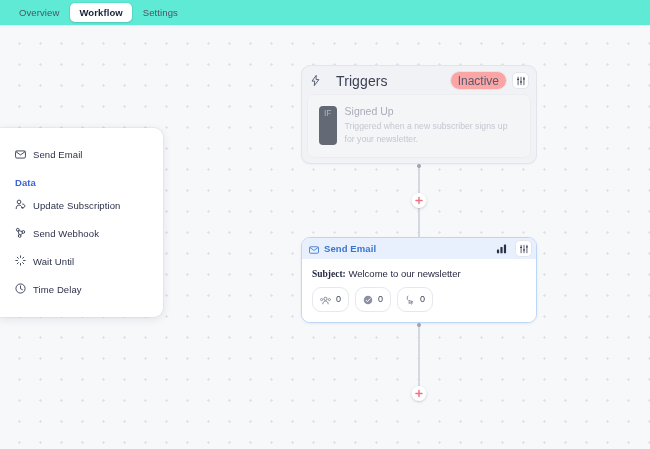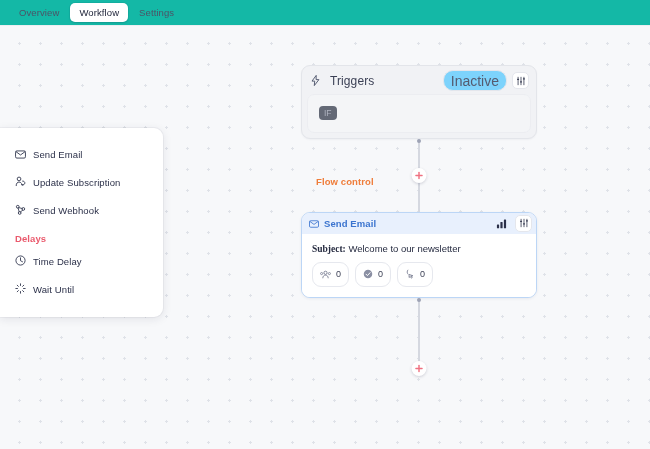--- a/index.html
+++ b/index.html
@@ -21,42 +21,42 @@
     height: 449px;
     overflow: hidden;
   }
 
   
   .topbar {
     position: absolute;
     top: 0; left: 0;
     width: 650px;
     height: 26px;
-    background: #14b8a6;
+    background: #5eead4;
     border-bottom: 1px solid #eceef1;
     display: flex;
     align-items: center;
     padding-left: 10px;
     box-sizing: border-box;
     z-index: 40;
   }
   .tab {
     font-size: 9.5px;
     color: #4d5366;
     padding: 4px 9px;
     border-radius: 5px;
     margin-right: 2px;
     letter-spacing: .1px;
     cursor: pointer;
     white-space: nowrap;
   }
   .tab.active {
     background: #ffffff;
     color: #1b2036;
-    font-weight: normal;
+    font-weight: bold;
     box-shadow: 0 1px 2px rgba(20,25,50,.13), 0 0 0 1px rgba(20,25,50,.05);
   }
 
   
   .canvas {
     position: absolute;
     top: 26px; left: 0;
     width: 650px;
     height: 423px;
     background-color: #f7f8fa;
@@ -85,31 +85,31 @@
     box-shadow: 0 1px 2px rgba(25,30,60,.04);
   }
   .trigger-head {
     height: 19px;
     display: flex;
     align-items: center;
     padding: 0 2px 0 4px;
     box-sizing: border-box;
   }
   .trigger-head-title {
-    font-size: 12px;
+    font-size: 14px;
     color: #3a3f54;
-    margin-left: 10px;
+    margin-left: 16px;
     letter-spacing: .1px;
     text-align: center;
   }
   .spacer { flex: 1; }
   .pill-badge {
-    font-size: 14px;
+    font-size: 12px;
     color: #555b70;
-    background: #7dd3fc;
+    background: #fca5a5;
     border: 1px solid #e4e6ec;
     border-radius: 10px;
     padding: 2.5px 7px;
     line-height: 1;
     cursor: pointer;
   }
   .icon-btn {
     width: 17px;
     height: 17px;
     border-radius: 5px;
@@ -332,20 +332,24 @@
                 <rect x="1.3" y="3.2" width="2.4" height="1.5" rx="0.6"></rect>
                 <rect x="4.8" y="6.4" width="2.4" height="1.5" rx="0.6"></rect>
                 <rect x="8.3" y="2.6" width="2.4" height="1.5" rx="0.6"></rect>
               </g>
             </svg>
           </span>
         </div>
 
         <div class="trigger-inner">
           <span class="if-chip">IF</span>
+          <div>
+            <div class="trig-name">Signed Up</div>
+            <div class="trig-desc">Triggered when a new subscriber signs up for your newsletter.</div>
+          </div>
         </div>
       </div>
 
       <div class="connector" style="height:73px;">
         <span class="conn-dot top"></span>
         <div class="conn-line" style="height:73px;"></div>
         <span class="plus-btn" style="top:29px;">
           <svg width="9" height="9" viewBox="0 0 10 10">
             <g stroke="#ef7181" stroke-width="1.6" stroke-linecap="round">
               <line x1="5" y1="1.6" x2="5" y2="8.4"></line>
@@ -453,20 +457,21 @@
       <div class="action-item">
         <span class="ic">
           <svg width="11" height="9" viewBox="0 0 12 9">
             <rect x="0.6" y="0.6" width="10.8" height="7.8" rx="1.4" fill="none" stroke="#2b3049" stroke-width="0.95"></rect>
             <path d="M1.3 1.6 L6 5 L10.7 1.6" fill="none" stroke="#2b3049" stroke-width="0.95" stroke-linecap="round"></path>
           </svg>
         </span>
         <span class="action-label">Send Email</span>
       </div>
 
+      <div class="group-label data">Data</div>
       <div class="action-item">
         <span class="ic">
           <svg width="11" height="11" viewBox="0 0 12 12">
             <circle cx="4.4" cy="3.2" r="2" fill="none" stroke="#2b3049" stroke-width="0.95"></circle>
             <path d="M1.3 10.5 C1.3 7.9 2.7 6.6 4.4 6.6 C5.3 6.6 6.1 6.9 6.6 7.5" fill="none" stroke="#2b3049" stroke-width="0.95" stroke-linecap="round"></path>
             <path d="M8.3 5.5 A2.1 2.1 0 1 1 7.6 9.4" fill="none" stroke="#2b3049" stroke-width="0.95" stroke-linecap="round"></path>
             <path d="M7.2 8.6 L7.5 10 L8.9 9.7" fill="none" stroke="#2b3049" stroke-width="0.95" stroke-linecap="round" stroke-linejoin="round"></path>
           </svg>
         </span>
         <span class="action-label">Update Subscription</span>
@@ -478,46 +483,44 @@
             <circle cx="9.1" cy="5.4" r="1.5" fill="none" stroke="#2b3049" stroke-width="0.95"></circle>
             <circle cx="5.1" cy="9.8" r="1.5" fill="none" stroke="#2b3049" stroke-width="0.95"></circle>
             <path d="M4.3 4 L7.8 4.9" fill="none" stroke="#2b3049" stroke-width="0.9" stroke-linecap="round"></path>
             <path d="M8.4 6.7 L5.9 8.7" fill="none" stroke="#2b3049" stroke-width="0.9" stroke-linecap="round"></path>
             <path d="M3.4 4.4 L4.5 8.4" fill="none" stroke="#2b3049" stroke-width="0.9" stroke-linecap="round"></path>
           </svg>
         </span>
         <span class="action-label">Send Webhook</span>
       </div>
 
-      <div class="group-label delays">Delays</div>
-      <div class="action-item">
-        <span class="ic">
-          <svg width="11" height="11" viewBox="0 0 12 12">
-            <circle cx="6" cy="6" r="5" fill="none" stroke="#2b3049" stroke-width="0.95"></circle>
-            <path d="M6 3.1 L6 6.2 L8.2 7.4" fill="none" stroke="#2b3049" stroke-width="0.95" stroke-linecap="round" stroke-linejoin="round"></path>
-          </svg>
-        </span>
-        <span class="action-label">Time Delay</span>
-      </div>
       <div class="action-item">
         <span class="ic">
           <svg width="11" height="11" viewBox="0 0 12 12">
             <g stroke="#2b3049" stroke-width="0.95" stroke-linecap="round">
               <line x1="6" y1="0.9" x2="6" y2="2.7"></line>
               <line x1="6" y1="9.3" x2="6" y2="11.1"></line>
               <line x1="0.9" y1="6" x2="2.7" y2="6"></line>
               <line x1="9.3" y1="6" x2="11.1" y2="6"></line>
               <line x1="2.4" y1="2.4" x2="3.7" y2="3.7"></line>
               <line x1="8.3" y1="8.3" x2="9.6" y2="9.6"></line>
               <line x1="9.6" y1="2.4" x2="8.3" y2="3.7"></line>
               <line x1="3.7" y1="8.3" x2="2.4" y2="9.6"></line>
             </g>
           </svg>
         </span>
         <span class="action-label">Wait Until</span>
       </div>
-
-      <div class="group-label flow">Flow control</div>
+      <div class="action-item">
+        <span class="ic">
+          <svg width="11" height="11" viewBox="0 0 12 12">
+            <circle cx="6" cy="6" r="5" fill="none" stroke="#2b3049" stroke-width="0.95"></circle>
+            <path d="M6 3.1 L6 6.2 L8.2 7.4" fill="none" stroke="#2b3049" stroke-width="0.95" stroke-linecap="round" stroke-linejoin="round"></path>
+          </svg>
+        </span>
+        <span class="action-label">Time Delay</span>
+      </div>
+
 
     </div>
 
   </div>
 </div>
 
 </body></html>

